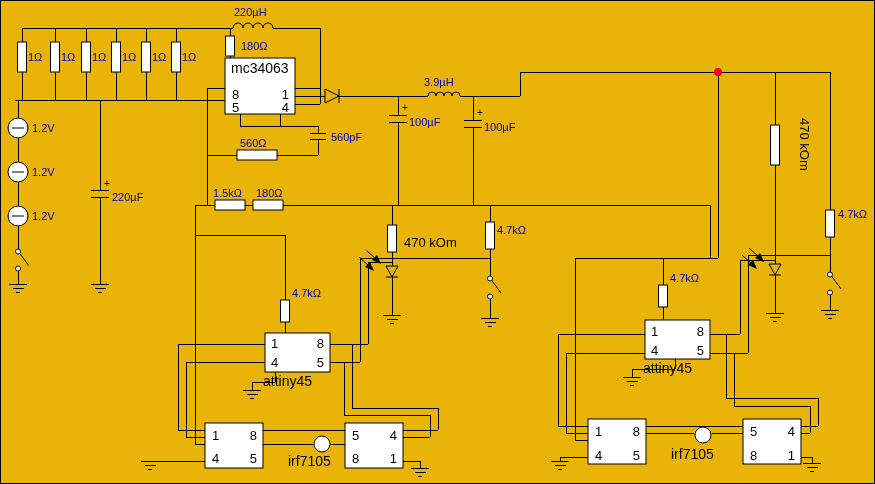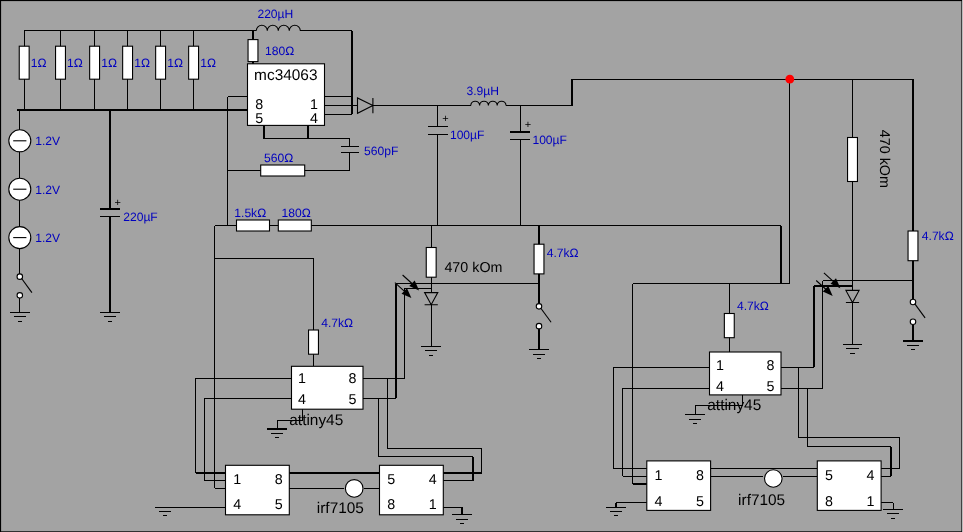--- a/index.html
+++ b/index.html
@@ -1,16 +1,16 @@
 <!DOCTYPE html>
 <html><head>
 <meta charset="utf-8">
 <style>
   html,body{margin:0;padding:0;background:#fff}
-  .stage{position:relative;width:875px;height:484px;background:#a3a3a3;overflow:hidden}
+  .stage{position:relative;width:875px;height:484px;background:#eab308;overflow:hidden}
   svg{display:block}
   .w{stroke:#000;stroke-width:1;fill:none;shape-rendering:crispEdges}
   .sym{stroke:#000;stroke-width:1;fill:none}
   .box{stroke:#000;stroke-width:1;fill:#fff}
   .blk{fill:#000;stroke:none}
   text{font-family:"Liberation Sans",sans-serif}
   .lbl{fill:#0000bf;font-size:11px}
   .lbl13{fill:#000;font-size:13px}
   .nm{fill:#000;font-size:14px}
   .pin{fill:#000;font-size:13px}

